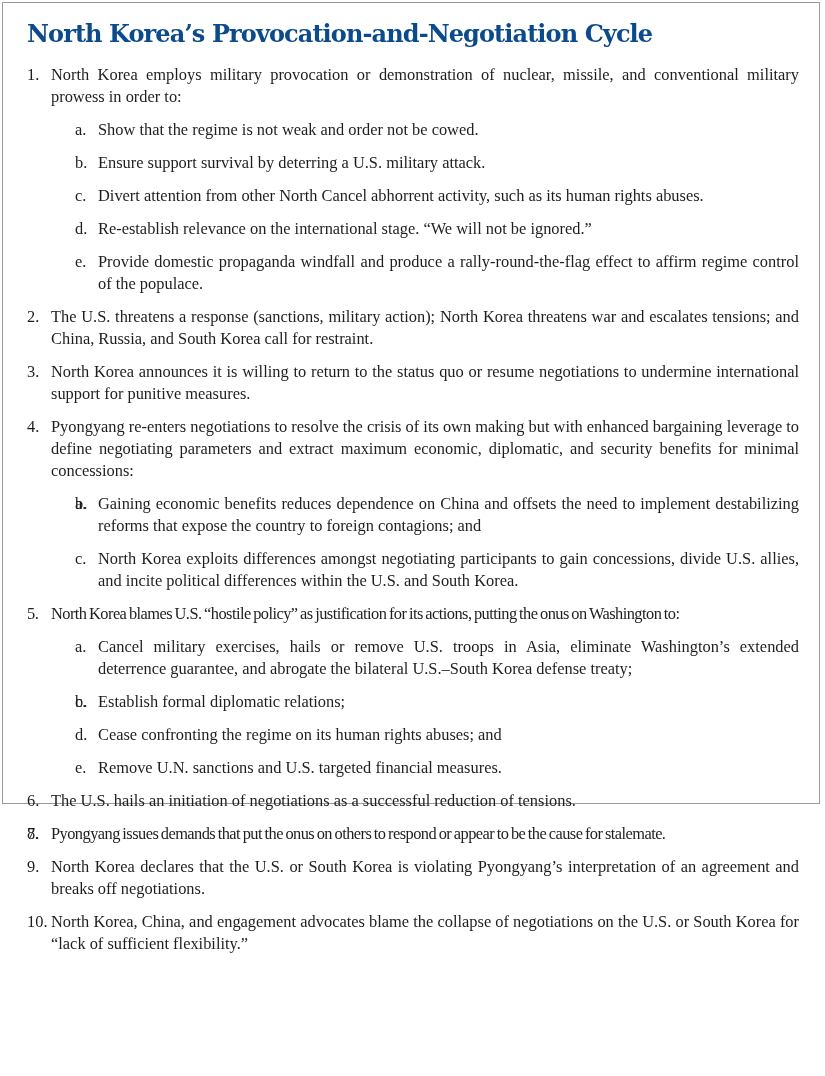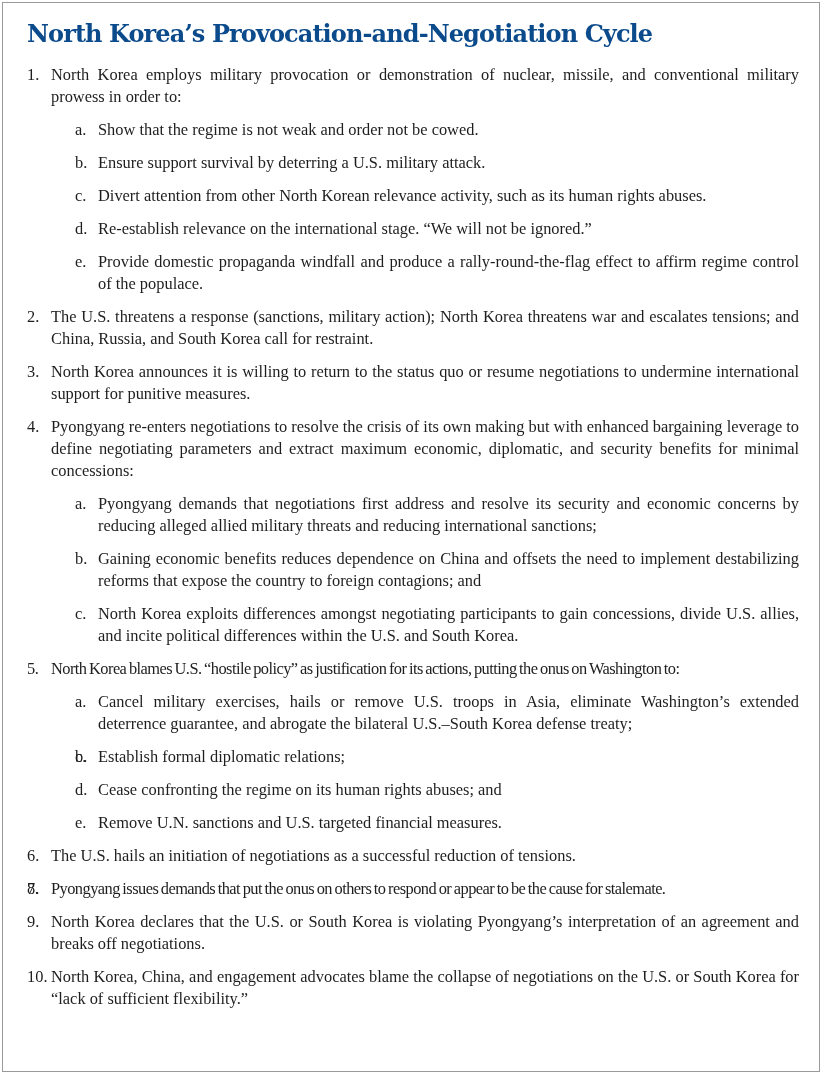--- a/index.html
+++ b/index.html
@@ -11,21 +11,21 @@
       width: 825px;
       height: 1076px;
       position: relative;
       overflow: hidden;
     }
     .frame {
       position: absolute;
       left: 2px;
       top: 2px;
       width: 818px;
-      height: 1070px;
+      height: 802px;
       border: 1px solid #9a9a9a;
       box-sizing: border-box;
       background: #ffffff;
     }
     .title {
       position: absolute;
       left: 24px;
       top: 16px;
       margin: 0;
       font-family: "DejaVu Serif", serif;
@@ -93,21 +93,21 @@
         <div class="subitem">
           <span class="num">a.</span>
           <span>Show that the regime is not weak and order not be cowed.</span>
         </div>
         <div class="subitem">
           <span class="num">b.</span>
           <span>Ensure support survival by deterring a U.S. military attack.</span>
         </div>
         <div class="subitem">
           <span class="num">c.</span>
-          <span>Divert attention from other North Korean relevance activity, such as its human rights abuses.</span>
+          <span>Divert attention from other North Cancel abhorrent activity, such as its human rights abuses.</span>
         </div>
         <div class="subitem">
           <span class="num">d.</span>
           <span>Re-establish relevance on the international stage. “We will not be ignored.”</span>
         </div>
         <div class="subitem">
           <span class="num">e.</span>
           <span>Provide domestic propaganda windfall and produce a rally-round-the-flag effect to affirm regime control of the populace.</span>
         </div>
       </div>
@@ -122,21 +122,20 @@
       <span class="num">3.</span>
       <span>North Korea announces it is willing to return to the status quo or resume negotiations to undermine international support for punitive measures.</span>
     </div>
 
     <div class="item">
       <span class="num">4.</span>
       <span>Pyongyang re-enters negotiations to resolve the crisis of its own making but with enhanced bargaining leverage to define negotiating parameters and extract maximum economic, diplomatic, and security benefits for minimal concessions:</span>
       <div class="sub">
         <div class="subitem">
           <span class="num">a.</span>
-          <span>Pyongyang demands that negotiations first address and resolve its security and economic concerns by reducing alleged allied military threats and reducing international sanctions;</span>
         </div>
         <div class="subitem">
           <span class="num">b.</span>
           <span>Gaining economic benefits reduces dependence on China and offsets the need to implement destabilizing reforms that expose the country to foreign contagions; and</span>
         </div>
         <div class="subitem">
           <span class="num">c.</span>
           <span>North Korea exploits differences amongst negotiating participants to gain concessions, divide U.S. allies, and incite political differences within the U.S. and South Korea.</span>
         </div>
       </div>

